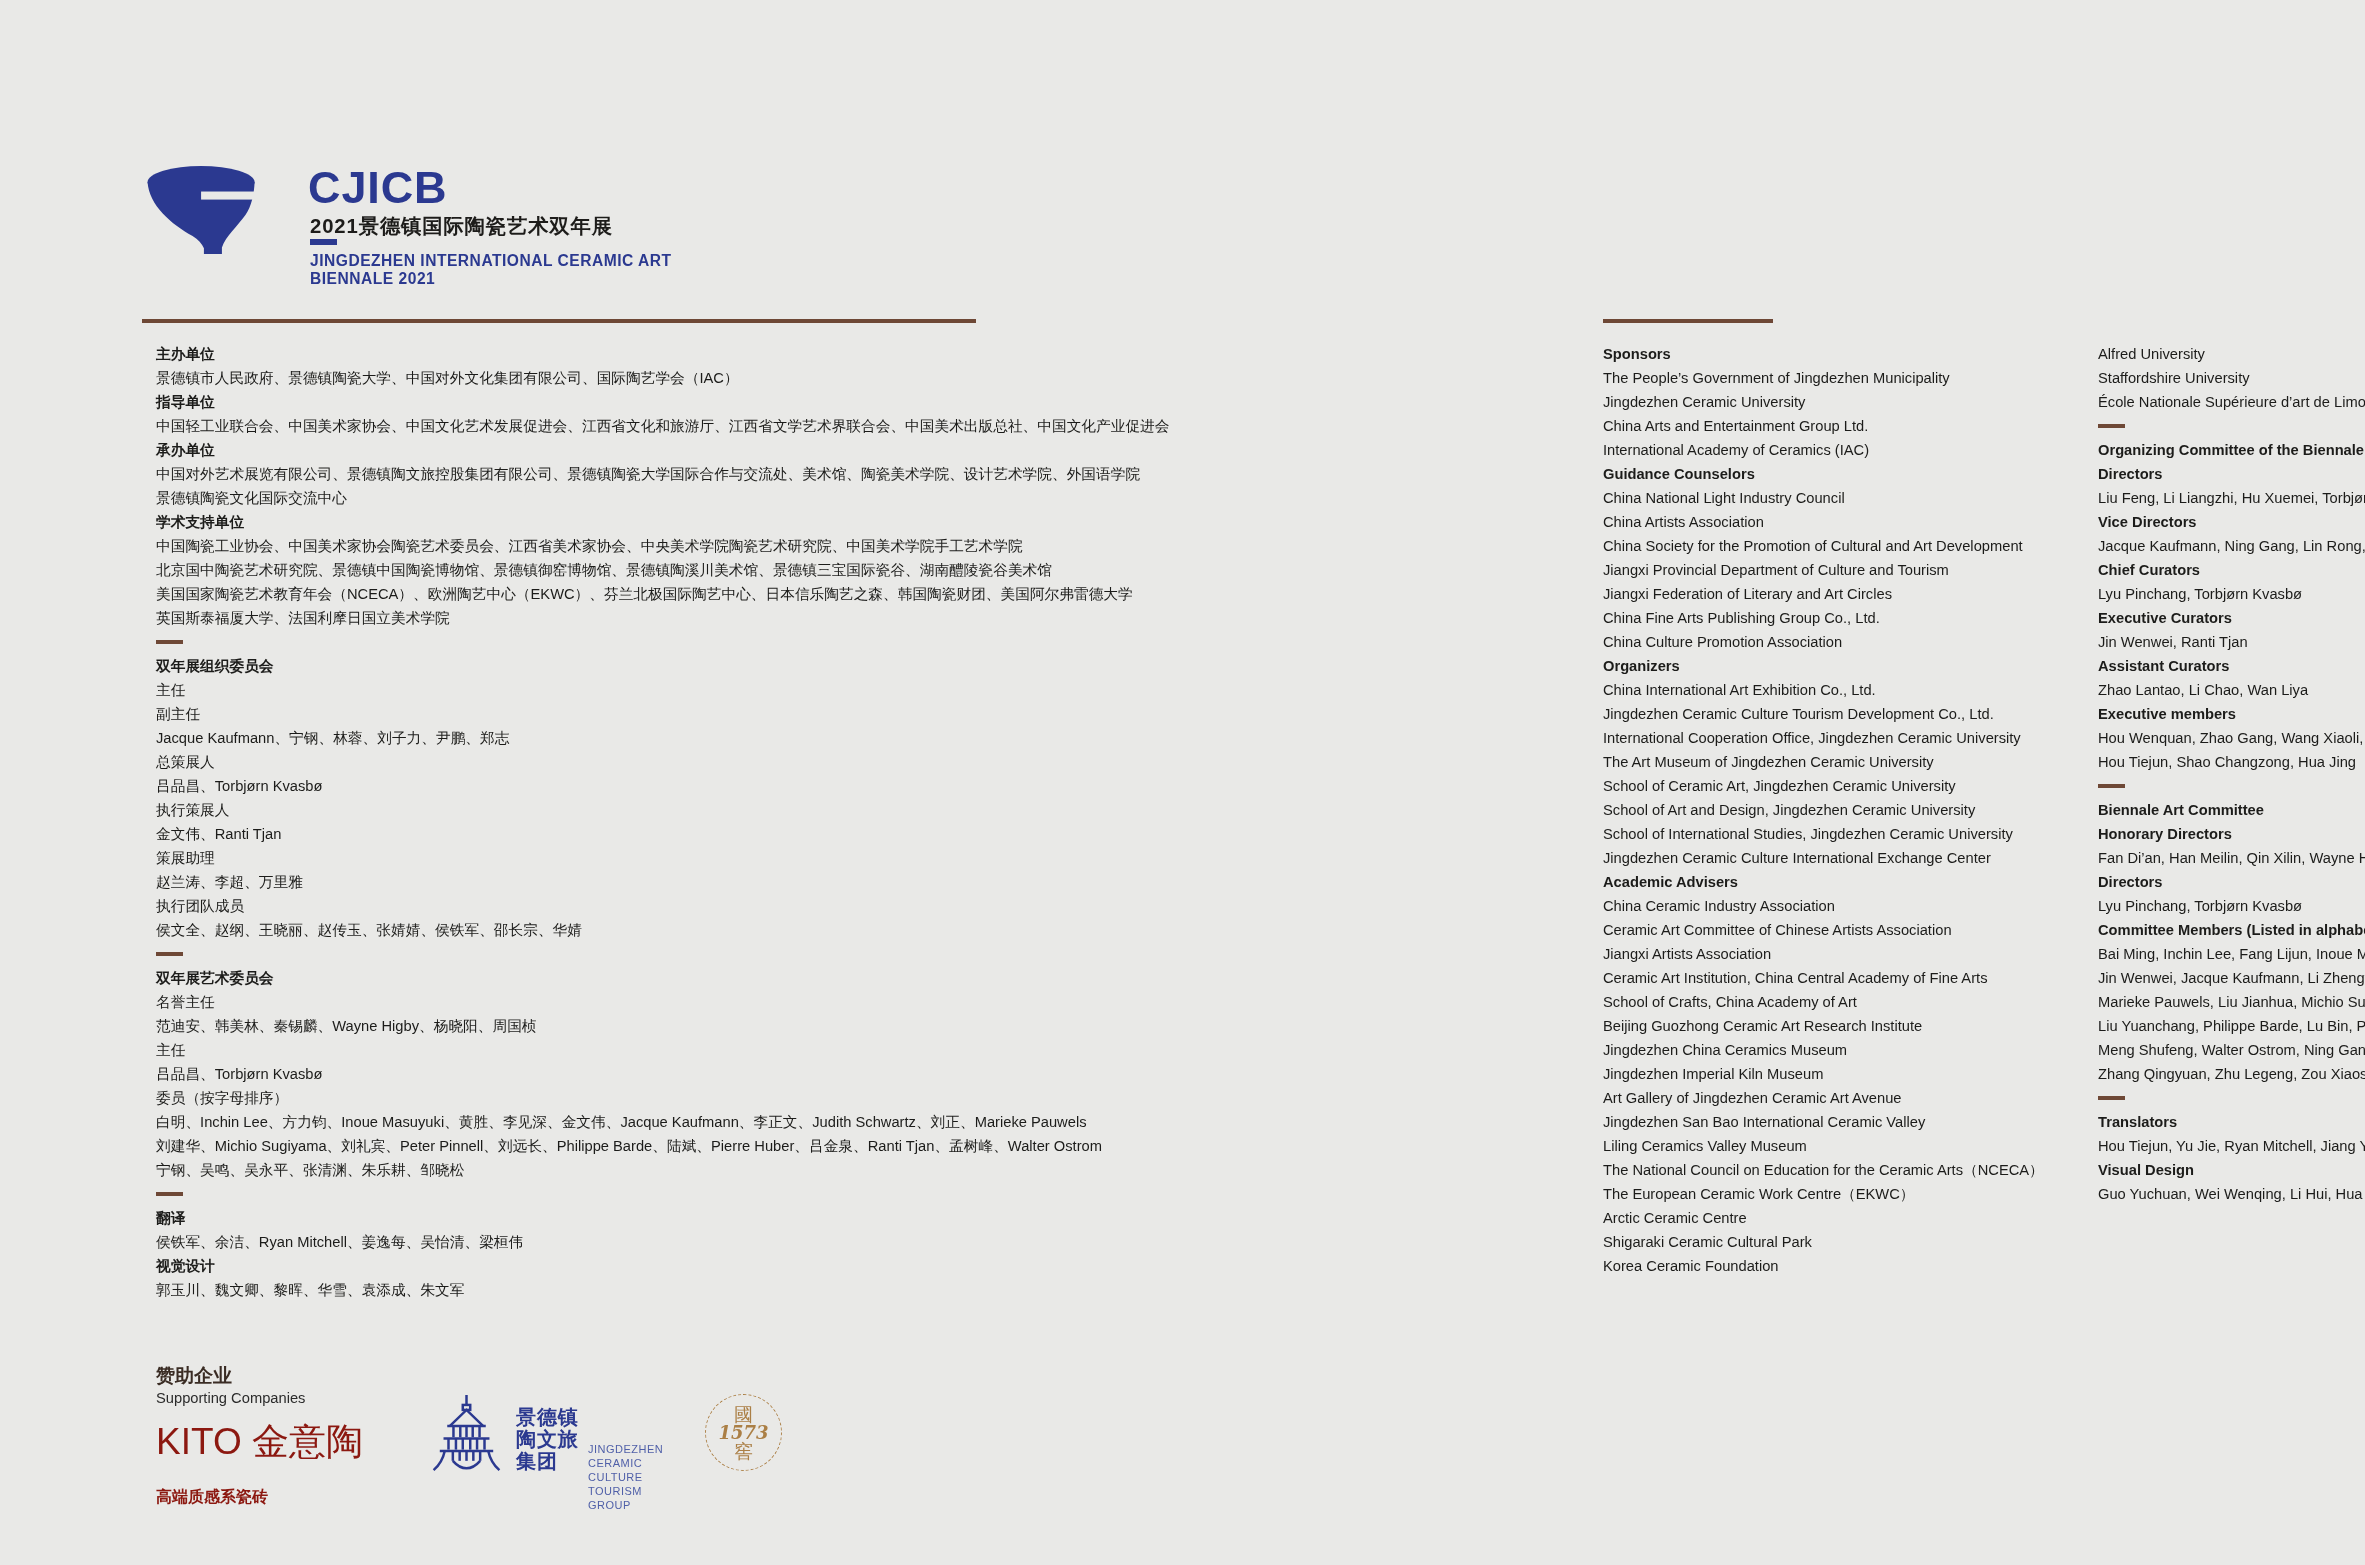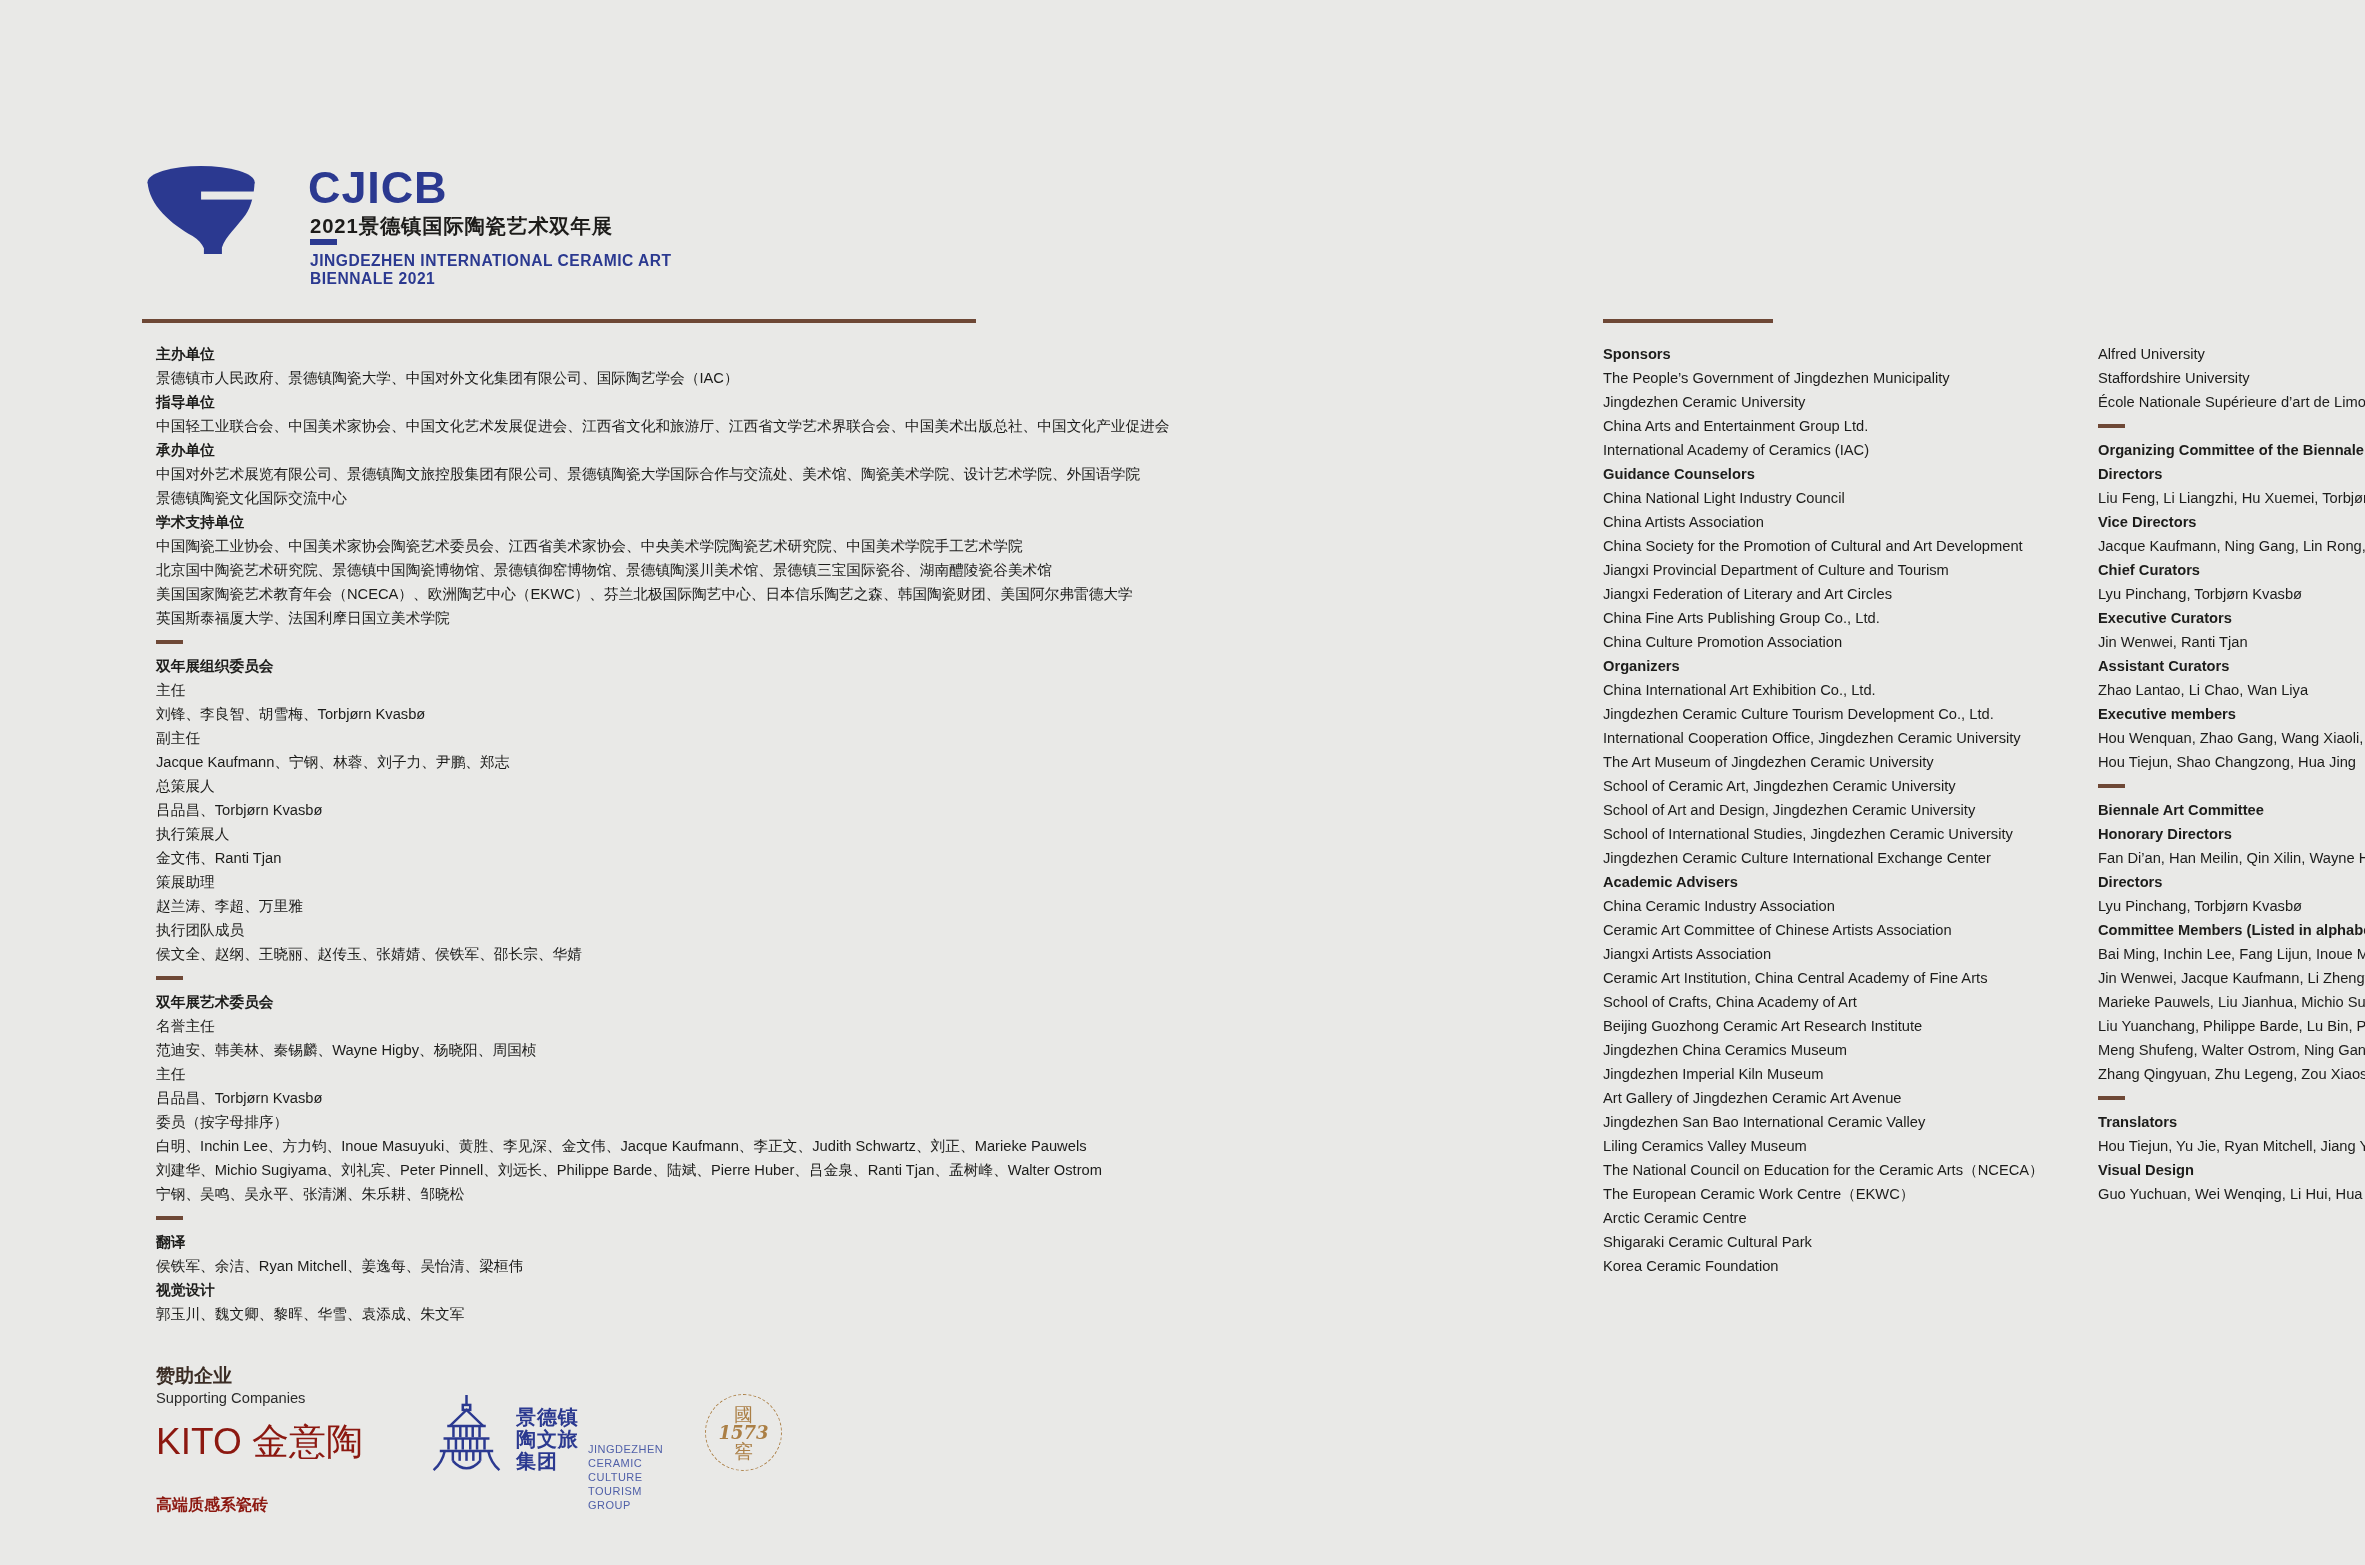--- a/index.html
+++ b/index.html
@@ -29,21 +29,21 @@
   .row{height:24px;line-height:24px;font-size:14.7px;}
   .row.heading{font-weight:700;}
   .row.sub{font-weight:400;}
   .divider-row .mini-rule{display:inline-block;width:26.5px;height:4.3px;background:var(--divider-brown);vertical-align:middle;margin-top:-2.8px;}
 
   
   .sup-zh{position:absolute;left:156px;top:1364px;font-size:19px;font-weight:700;color:#3a2c24;height:24px;line-height:24px;}
   .sup-en{position:absolute;left:156px;top:1386px;font-size:14.7px;height:24px;line-height:24px;color:#2b2b2b;}
   .kito{position:absolute;left:156px;top:1417px;width:203px;color:var(--kito-red);}
   .kito-wordmark{font-size:37px;font-weight:400;letter-spacing:0;white-space:nowrap;}
-  .kito-tagline{margin-top:28px;display:flex;justify-content:space-between;font-size:16px;font-weight:700;}
+  .kito-tagline{margin-top:20px;display:flex;justify-content:space-between;font-size:16px;font-weight:700;}
   .tourism-icon{position:absolute;left:428px;top:1395px;width:77px;height:77px;}
   .tourism-zh{position:absolute;left:516px;top:1406px;color:var(--brand-blue);font-size:20px;font-weight:700;line-height:22px;letter-spacing:0.9px;}
   .tourism-en{position:absolute;left:588px;top:1410px;color:#4f5fa8;font-size:11px;font-weight:500;line-height:14px;letter-spacing:0.5px;margin-top:32px;}
   .seal{position:absolute;left:705px;top:1394px;width:77px;height:77px;border:1.4px dashed var(--seal-gold);border-radius:50%;box-sizing:border-box;display:flex;flex-direction:column;align-items:center;justify-content:center;color:var(--seal-gold);}
   .seal-top,.seal-bottom{font-size:19px;line-height:19px;}
   .seal-mid{font-family:"DejaVu Serif","Liberation Serif",serif;font-style:italic;font-size:18px;line-height:18px;font-weight:700;}
 </style>
 </head>
 <body>
 
@@ -71,21 +71,20 @@
       <div class="row line">中国对外艺术展览有限公司、景德镇陶文旅控股集团有限公司、景德镇陶瓷大学国际合作与交流处、美术馆、陶瓷美术学院、设计艺术学院、外国语学院</div>
       <div class="row line">景德镇陶瓷文化国际交流中心</div>
       <div class="row heading">学术支持单位</div>
       <div class="row line">中国陶瓷工业协会、中国美术家协会陶瓷艺术委员会、江西省美术家协会、中央美术学院陶瓷艺术研究院、中国美术学院手工艺术学院</div>
       <div class="row line">北京国中陶瓷艺术研究院、景德镇中国陶瓷博物馆、景德镇御窑博物馆、景德镇陶溪川美术馆、景德镇三宝国际瓷谷、湖南醴陵瓷谷美术馆</div>
       <div class="row line">美国国家陶瓷艺术教育年会（NCECA）、欧洲陶艺中心（EKWC）、芬兰北极国际陶艺中心、日本信乐陶艺之森、韩国陶瓷财团、美国阿尔弗雷德大学</div>
       <div class="row line">英国斯泰福厦大学、法国利摩日国立美术学院</div>
       <div class="row divider-row"><span class="mini-rule"></span></div>
       <div class="row heading">双年展组织委员会</div>
       <div class="row sub">主任</div>
-      <div class="row line">刘锋、李良智、胡雪梅、Torbjørn Kvasbø</div>
       <div class="row sub">副主任</div>
       <div class="row line">Jacque Kaufmann、宁钢、林蓉、刘子力、尹鹏、郑志</div>
       <div class="row sub">总策展人</div>
       <div class="row line">吕品昌、Torbjørn Kvasbø</div>
       <div class="row sub">执行策展人</div>
       <div class="row line">金文伟、Ranti Tjan</div>
       <div class="row sub">策展助理</div>
       <div class="row line">赵兰涛、李超、万里雅</div>
       <div class="row sub">执行团队成员</div>
       <div class="row line">侯文全、赵纲、王晓丽、赵传玉、张婧婧、侯铁军、邵长宗、华婧</div>

